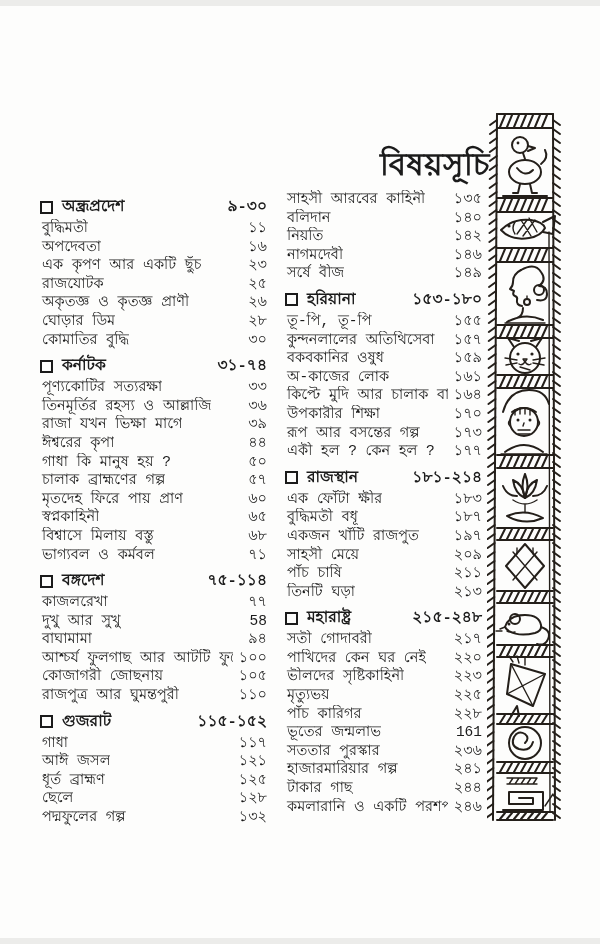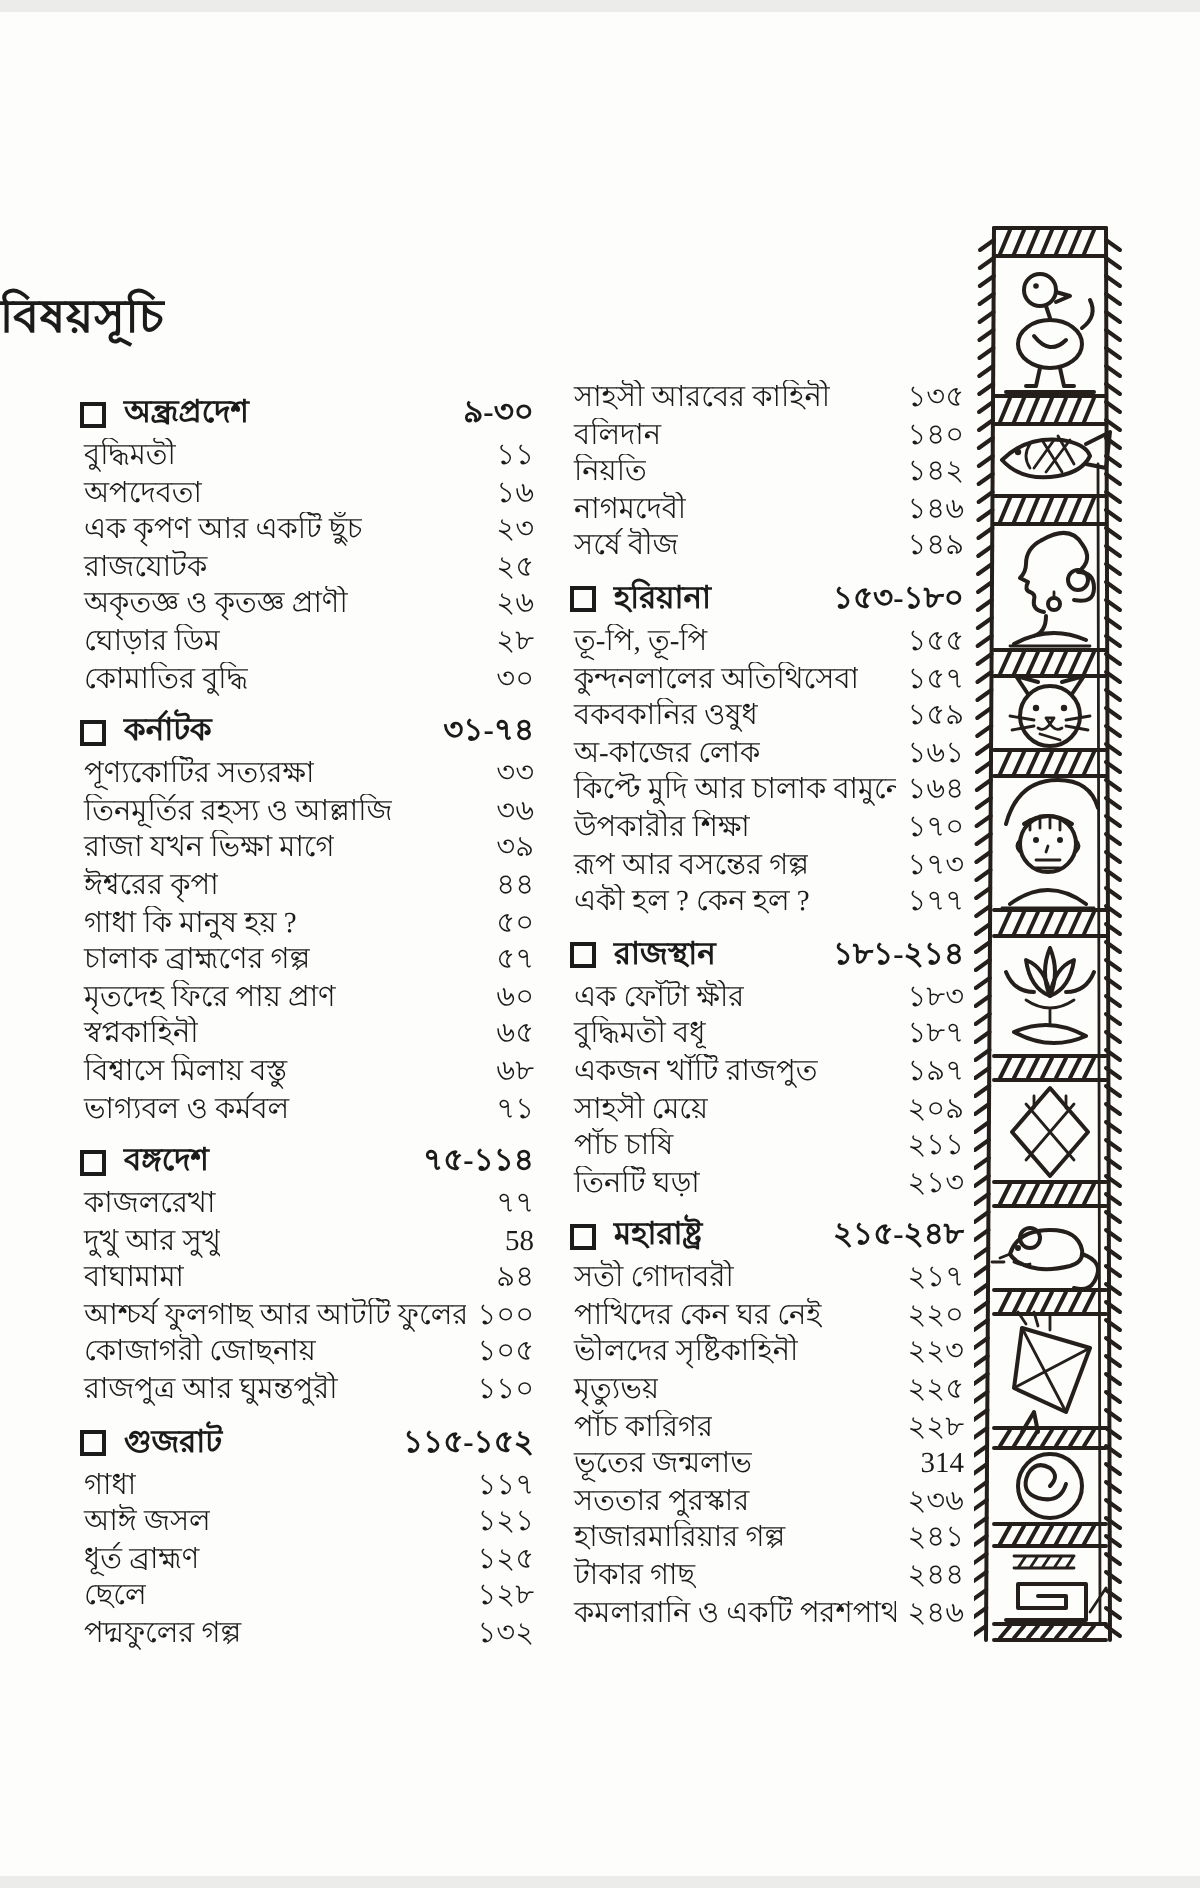--- a/index.html
+++ b/index.html
@@ -5,28 +5,28 @@
   html,body{margin:0;padding:0;}
   body{
     width:600px;height:944px;background:#fdfdfc;overflow:hidden;
     font-family:"Liberation Serif","DejaVu Serif",serif;color:#1b1b1b;
   }
   .page{position:relative;width:600px;height:944px;}
   .scan-edge{position:absolute;left:0;width:600px;height:6px;background:#ececea;}
   .scan-edge.top{top:0;}
   .scan-edge.bottom{bottom:0;}
   .page-title{
-    position:absolute;top:140px;left:0;width:490px;text-align:left;
-    font-size:23px;font-weight:bold;letter-spacing:.5px;
+    position:absolute;top:140px;left:0;width:490px;text-align:right;
+    font-size:31px;font-weight:bold;letter-spacing:.5px;
   }
   .cols{
     position:absolute;top:190px;left:40px;width:442px;
     display:flex;gap:18px;
   }
-  .col{display:block;}
+  .col{display:block;font-family:Liberation Mono, monospace;}
   .col-0{width:227px;}
   .col-1{width:197px;}
   .sec-header{
     display:flex;align-items:center;font-weight:bold;font-size:15.5px;
     line-height:20px;margin-top:7px;margin-bottom:2px;
   }
   .sq{width:9px;height:9px;border:2px solid #1b1b1b;margin-right:9px;flex:none;}
   .sec-range{margin-left:auto;font-weight:bold;white-space:nowrap;}
   .toc-row{
     display:flex;justify-content:space-between;align-items:center;
@@ -352,21 +352,21 @@
       <span class="p">২২৫</span>
     </div>
 
     <div class="toc-row">
       <span class="t">পাঁচ কারিগর</span>
       <span class="p">২২৮</span>
     </div>
 
     <div class="toc-row">
       <span class="t">ভূতের জন্মলাভ</span>
-      <span class="p">314</span>
+      <span class="p">161</span>
     </div>
 
     <div class="toc-row">
       <span class="t">সততার পুরস্কার</span>
       <span class="p">২৩৬</span>
     </div>
 
     <div class="toc-row">
       <span class="t">হাজারমারিয়ার গল্প</span>
       <span class="p">২৪১</span>

